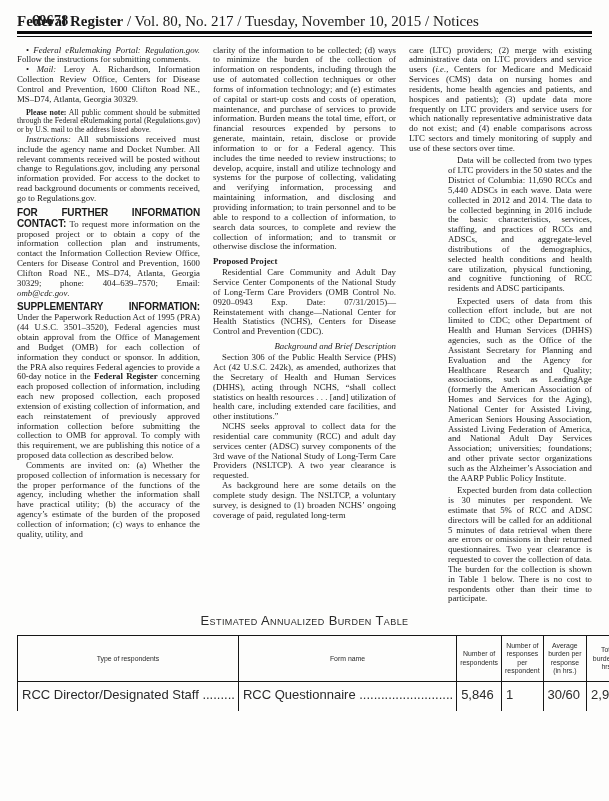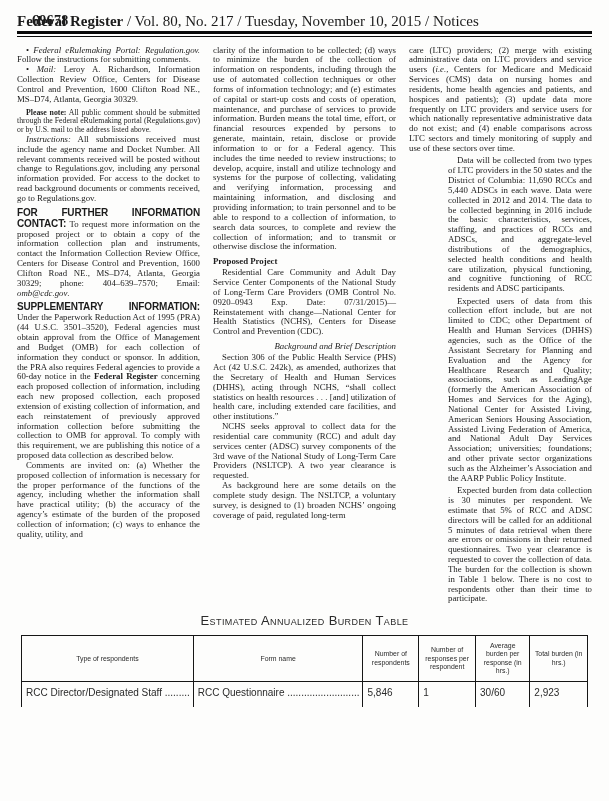--- a/index.html
+++ b/index.html
@@ -35,21 +35,21 @@
   table.burden {
     width:567px; margin:7px auto 0 auto; border-collapse:collapse;
     font-family:"Liberation Sans", sans-serif; color:#2a2a2a;
   }
   table.burden thead th {
     border:1px solid #161616; font-weight:normal; font-size:6.9px; line-height:8.2px;
     text-align:center; vertical-align:middle; padding:6px 3px; background:#fdfdfc;
   }
   table.burden tbody td {
     border-left:1px solid #161616; border-right:1px solid #161616; border-bottom:none;
-    font-size:10px; padding:5px 3px 9px 4px; vertical-align:top; white-space:nowrap;
+    font-size:13px; padding:5px 3px 9px 4px; vertical-align:top; white-space:nowrap;
     overflow:hidden;
   }
   table.burden tbody td.num { padding-right:6px; }
   .bottom-space { height:22px; }
 </style>
 </head>
 <body>
 
 <div class="page">
 

